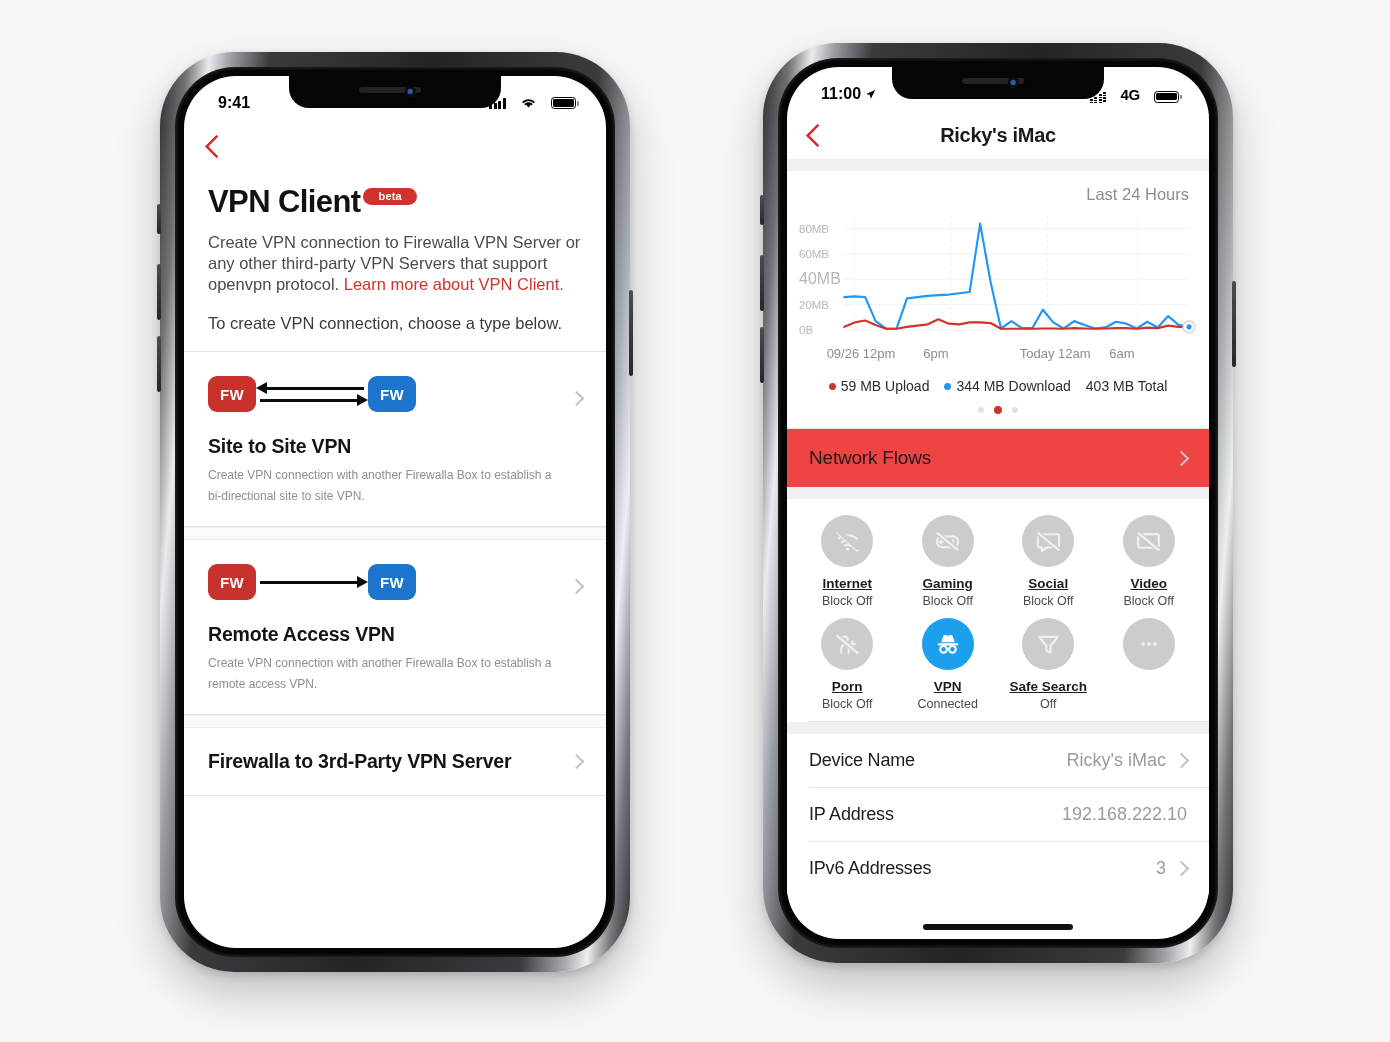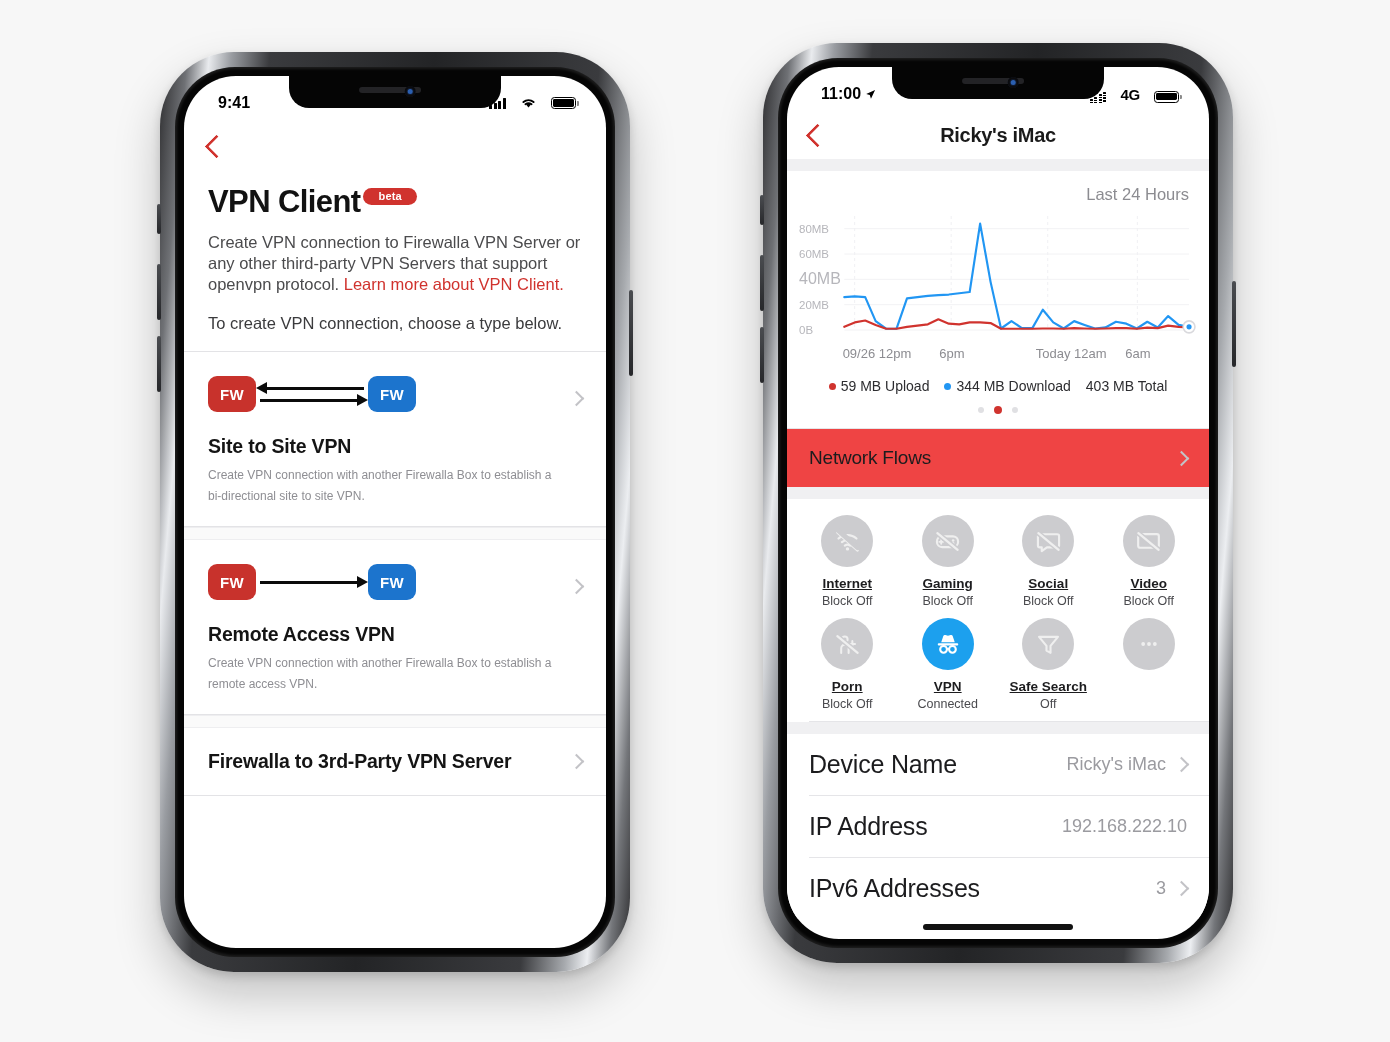--- a/index.html
+++ b/index.html
@@ -165,21 +165,21 @@
   .r-nav-title {
     position:absolute;left:0;right:0;text-align:center;
     font-size:20px;font-weight:bold;color:#1a1a1a;letter-spacing:-.3px;
   }
   .r-sec-gap { height: 12px; background:#f0f0f2; }
   .chart-card { background:#fff; padding: 10px 0 4px; }
   .chart-head { text-align:right; padding: 4px 20px 2px; font-size:16.5px; color:#8c8c91; }
   .chart-area { position:relative; height:132px; margin: 6px 16px 0 12px; }
   .chart-area svg { display:block; width:100%; height:100%; overflow:visible;}
   .xlabels { display:flex; margin: 2px 16px 0 12px; position:relative; height:18px;}
-  .xlabels span { position:absolute; font-size:13px; color:#8c8c91; white-space:nowrap;margin-left:16px;}
+  .xlabels span { position:absolute; font-size:13px; color:#8c8c91; white-space:nowrap;}
   .legend {
     display:flex;align-items:center;justify-content:center;gap:15px;
     font-size:14px;color:#2d2d30;padding-top:14px;
   }
   .legend .li { display:flex;align-items:center;gap:5px; }
   .dot { width:7px;height:7px;border-radius:50%; }
   .dot.up { background:#d0332e; }
   .dot.down { background:#2196f3; }
   .pager { display:flex;align-items:center;justify-content:center;gap:10px;padding:12px 0 10px; }
   .pager i { width:6px;height:6px;border-radius:50%;background:#e0e0e3;display:block;}
@@ -196,21 +196,21 @@
     background:#cccccf;display:flex;align-items:center;justify-content:center;
   }
   .g-circle.active { background:#1ca0ee; }
   .g-label { font-size:13.5px;font-weight:bold;color:#1c1c1e;margin-top:9px;text-decoration:underline;}
   .g-state { font-size:12.5px;color:#4a4a4e;margin-top:3px;}
   .list-card { background:#fff; }
   .list-row {
     display:flex;align-items:center;justify-content:space-between;
     padding: 16px 22px;
   }
-  .list-label { font-size:25px;color:#1c1c1e;letter-spacing:-.2px;}
+  .list-label { font-size:18px;color:#1c1c1e;letter-spacing:-.2px;}
   .list-val { font-size:18px;color:#9b9ba0;display:flex;align-items:center;gap:10px;}
   .sep { height:1px; background:#e5e5e8; margin-left:22px; }
 </style>
 </head>
 <body>
 
 <div class="stage">
 
   <div class="phone" style="left:160px; top:52px;">
     <div class="btn-side btn-left-1"></div>

